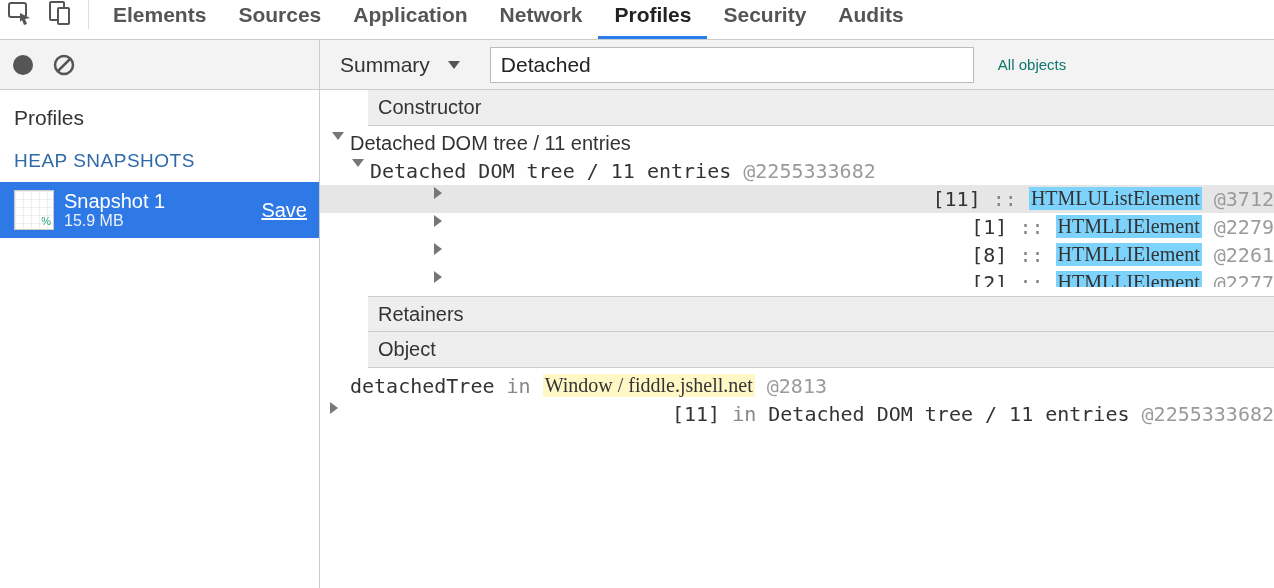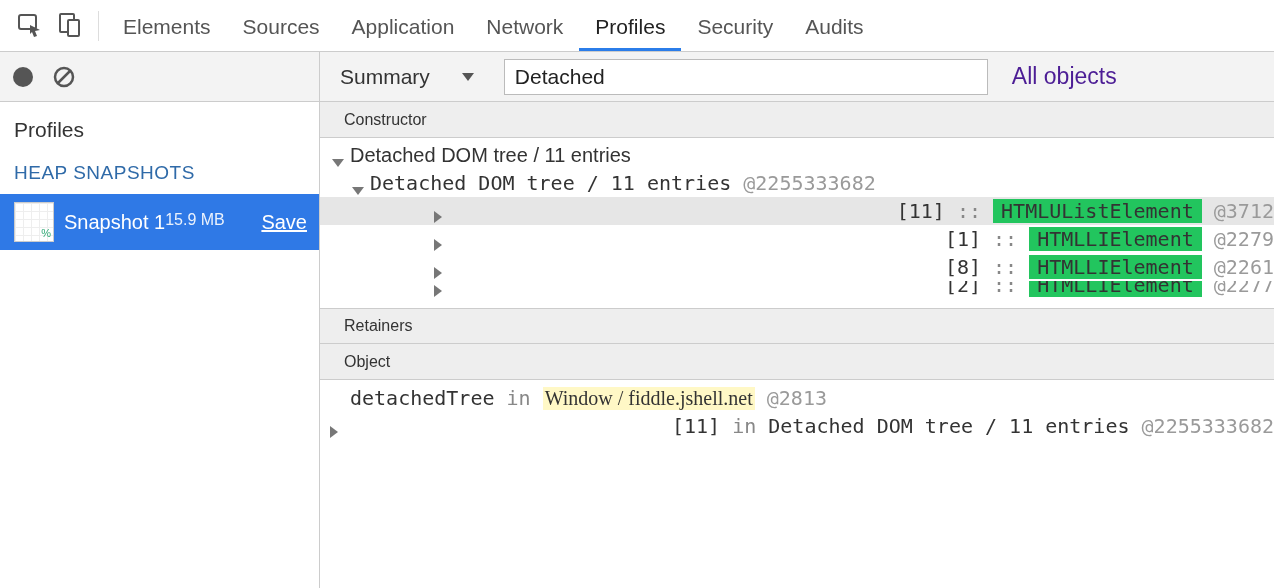--- a/index.html
+++ b/index.html
@@ -1,62 +1,62 @@
 <!DOCTYPE html>
 <html><head>
 <meta charset="utf-8">
 <style>
   * { box-sizing: border-box; }
   html, body { margin:0; padding:0; height:100%; font-family: -apple-system, "Helvetica Neue", Arial, sans-serif; font-size:15px; color:#333; }
   body { width:1274px; height:588px; background:#fff; display:flex; flex-direction:column; overflow:hidden; }
 
   
-  .tabstrip { height:52px; display:flex; align-items:flex-end; border-bottom:1px solid #ccc; background:#fff; padding-left:10px; }
+  .tabstrip { height:40px; display:flex; align-items:flex-end; border-bottom:1px solid #ccc; background:#fff; padding-left:0;font-weight:bold; }
   .tabstrip .icon-btn { width:40px; height:52px; display:flex; align-items:center; justify-content:center; color:#555; }
   .tabstrip .divider { width:1px; height:30px; background:#ddd; margin:0 8px 10px 8px; }
   .tab { padding:15px 16px 12px; font-size:21px; color:#555; white-space:nowrap; }
   .tab.active { color:#222; border-bottom:3px solid #2b7de9; padding-bottom:9px; }
 
   
   .main { flex:1; display:flex; min-height:0; }
 
   
   .profiles-col { width:320px; border-right:1px solid #ccc; display:flex; flex-direction:column; background:#f3f3f3; }
   .profiles-toolbar { height:50px; border-bottom:1px solid #ccc; background:#f3f3f3; display:flex; align-items:center; padding:0 12px; gap:18px; }
   .profiles-toolbar svg { display:block; }
   .profiles-body { flex:1; background:#fff; }
   .section-title { font-size:21px; color:#333; padding:16px 14px 10px; }
   .category-title { font-size:19px; color:#2f6aa8; padding:10px 14px; letter-spacing:0.5px; }
   .snapshot-item { display:flex; align-items:center; background:#2f79e6; color:#fff; height:56px; padding:0 12px 0 14px; }
   .snapshot-icon { width:40px; height:40px; margin-right:10px; background:#fff; border:1px solid #ccc; display:flex; align-items:flex-end; justify-content:flex-end; font-size:11px; color:#3a7; padding:2px; background-image: repeating-linear-gradient(to bottom,#eee 0 1px,transparent 1px 8px), repeating-linear-gradient(to right,#eee 0 1px,transparent 1px 8px); }
-  .snapshot-text { flex:1; display:flex; flex-direction:row; }
+  .snapshot-text { flex:1; display:flex; flex-direction:column; }
   .snapshot-name { font-size:20px; line-height:1.1; }
   .snapshot-size { font-size:16px; opacity:0.9; }
   .snapshot-save { font-size:20px; text-decoration:underline; }
 
   
   .right { flex:1; display:flex; flex-direction:column; min-width:0; }
 
   .right-toolbar { height:50px; border-bottom:1px solid #ccc; background:#f3f3f3; display:flex; align-items:center; padding-left:14px; gap:18px; }
-  .view-select { font-size:21px; color:#333; display:flex; align-items:center; gap:32px; padding:0 6px; }
+  .view-select { font-size:21px; color:#333; display:flex; align-items:center; gap:18px; padding:0 6px; }
   .filter-input { height:36px; width:484px; font-size:21px; padding:2px 10px; border:1px solid #bbb; background:#fff; color:#222; }
-  .allobjects { font-size:23px; color:#4c1d95; padding-left:6px; }
-
-  .hdr { height:36px; background:#eee; border-bottom:1px solid #ccc; display:flex; align-items:center; font-size:16px; padding-left:24px; color:#333; }
+  .allobjects { font-size:15px; color:#0f766e; padding-left:6px; }
+
+  .hdr { height:36px; background:#eee; border-bottom:1px solid #ccc; display:flex; align-items:center; font-size:20px; padding-left:10px; color:#333;margin-left:48px; }
 
   .tree { font-size:20px; color:#333; padding:4px 0 0 10px; overflow:hidden; flex:0 0 auto; }
   .mono { font-family: Menlo, Consolas, monospace; font-size:20px; }
-  .tree-row { display:flex; align-items:flex-end; padding:2px 0; white-space:nowrap; }
+  .tree-row { display:flex; align-items:flex-start; padding:2px 0; white-space:nowrap; }
   .tree-row.selected { background:#e6e6e6; margin-left:-10px; padding-left:10px; }
   .arrow { display:inline-block; width:0; height:0; margin-right:6px; }
   .arrow.down  { border-left:6px solid transparent; border-right:6px solid transparent; border-top:8px solid #777; }
   .arrow.right { border-top:6px solid transparent; border-bottom:6px solid transparent; border-left:8px solid #777; }
   .muted  { color:#9a9a9a; }
   .muted2 { color:#888; }
-  .bg-red    { background:#22c55e; color:#333; padding:0 8px; }
+  .bg-red    { background:#7dd3fc; color:#333; padding:0 2px;font-family:Liberation Serif, serif; }
   .bg-yellow { background:#fff8c6; color:#333; padding:0 2px;font-family:Liberation Serif, serif; }
   .partial { overflow:hidden; height:18px; }
 
   .retainers-hdr { border-top:1px solid #ccc; }
   .object-pane { flex:1; padding:4px 0 0 10px; overflow:hidden; }
   .ind0 { padding-left:2px; }
   .ind1 .arrow, .ind1-space { margin-left:22px; }
   .ind2 .arrow, .ind2-space { margin-left:52px; }
 </style>
 </head>

